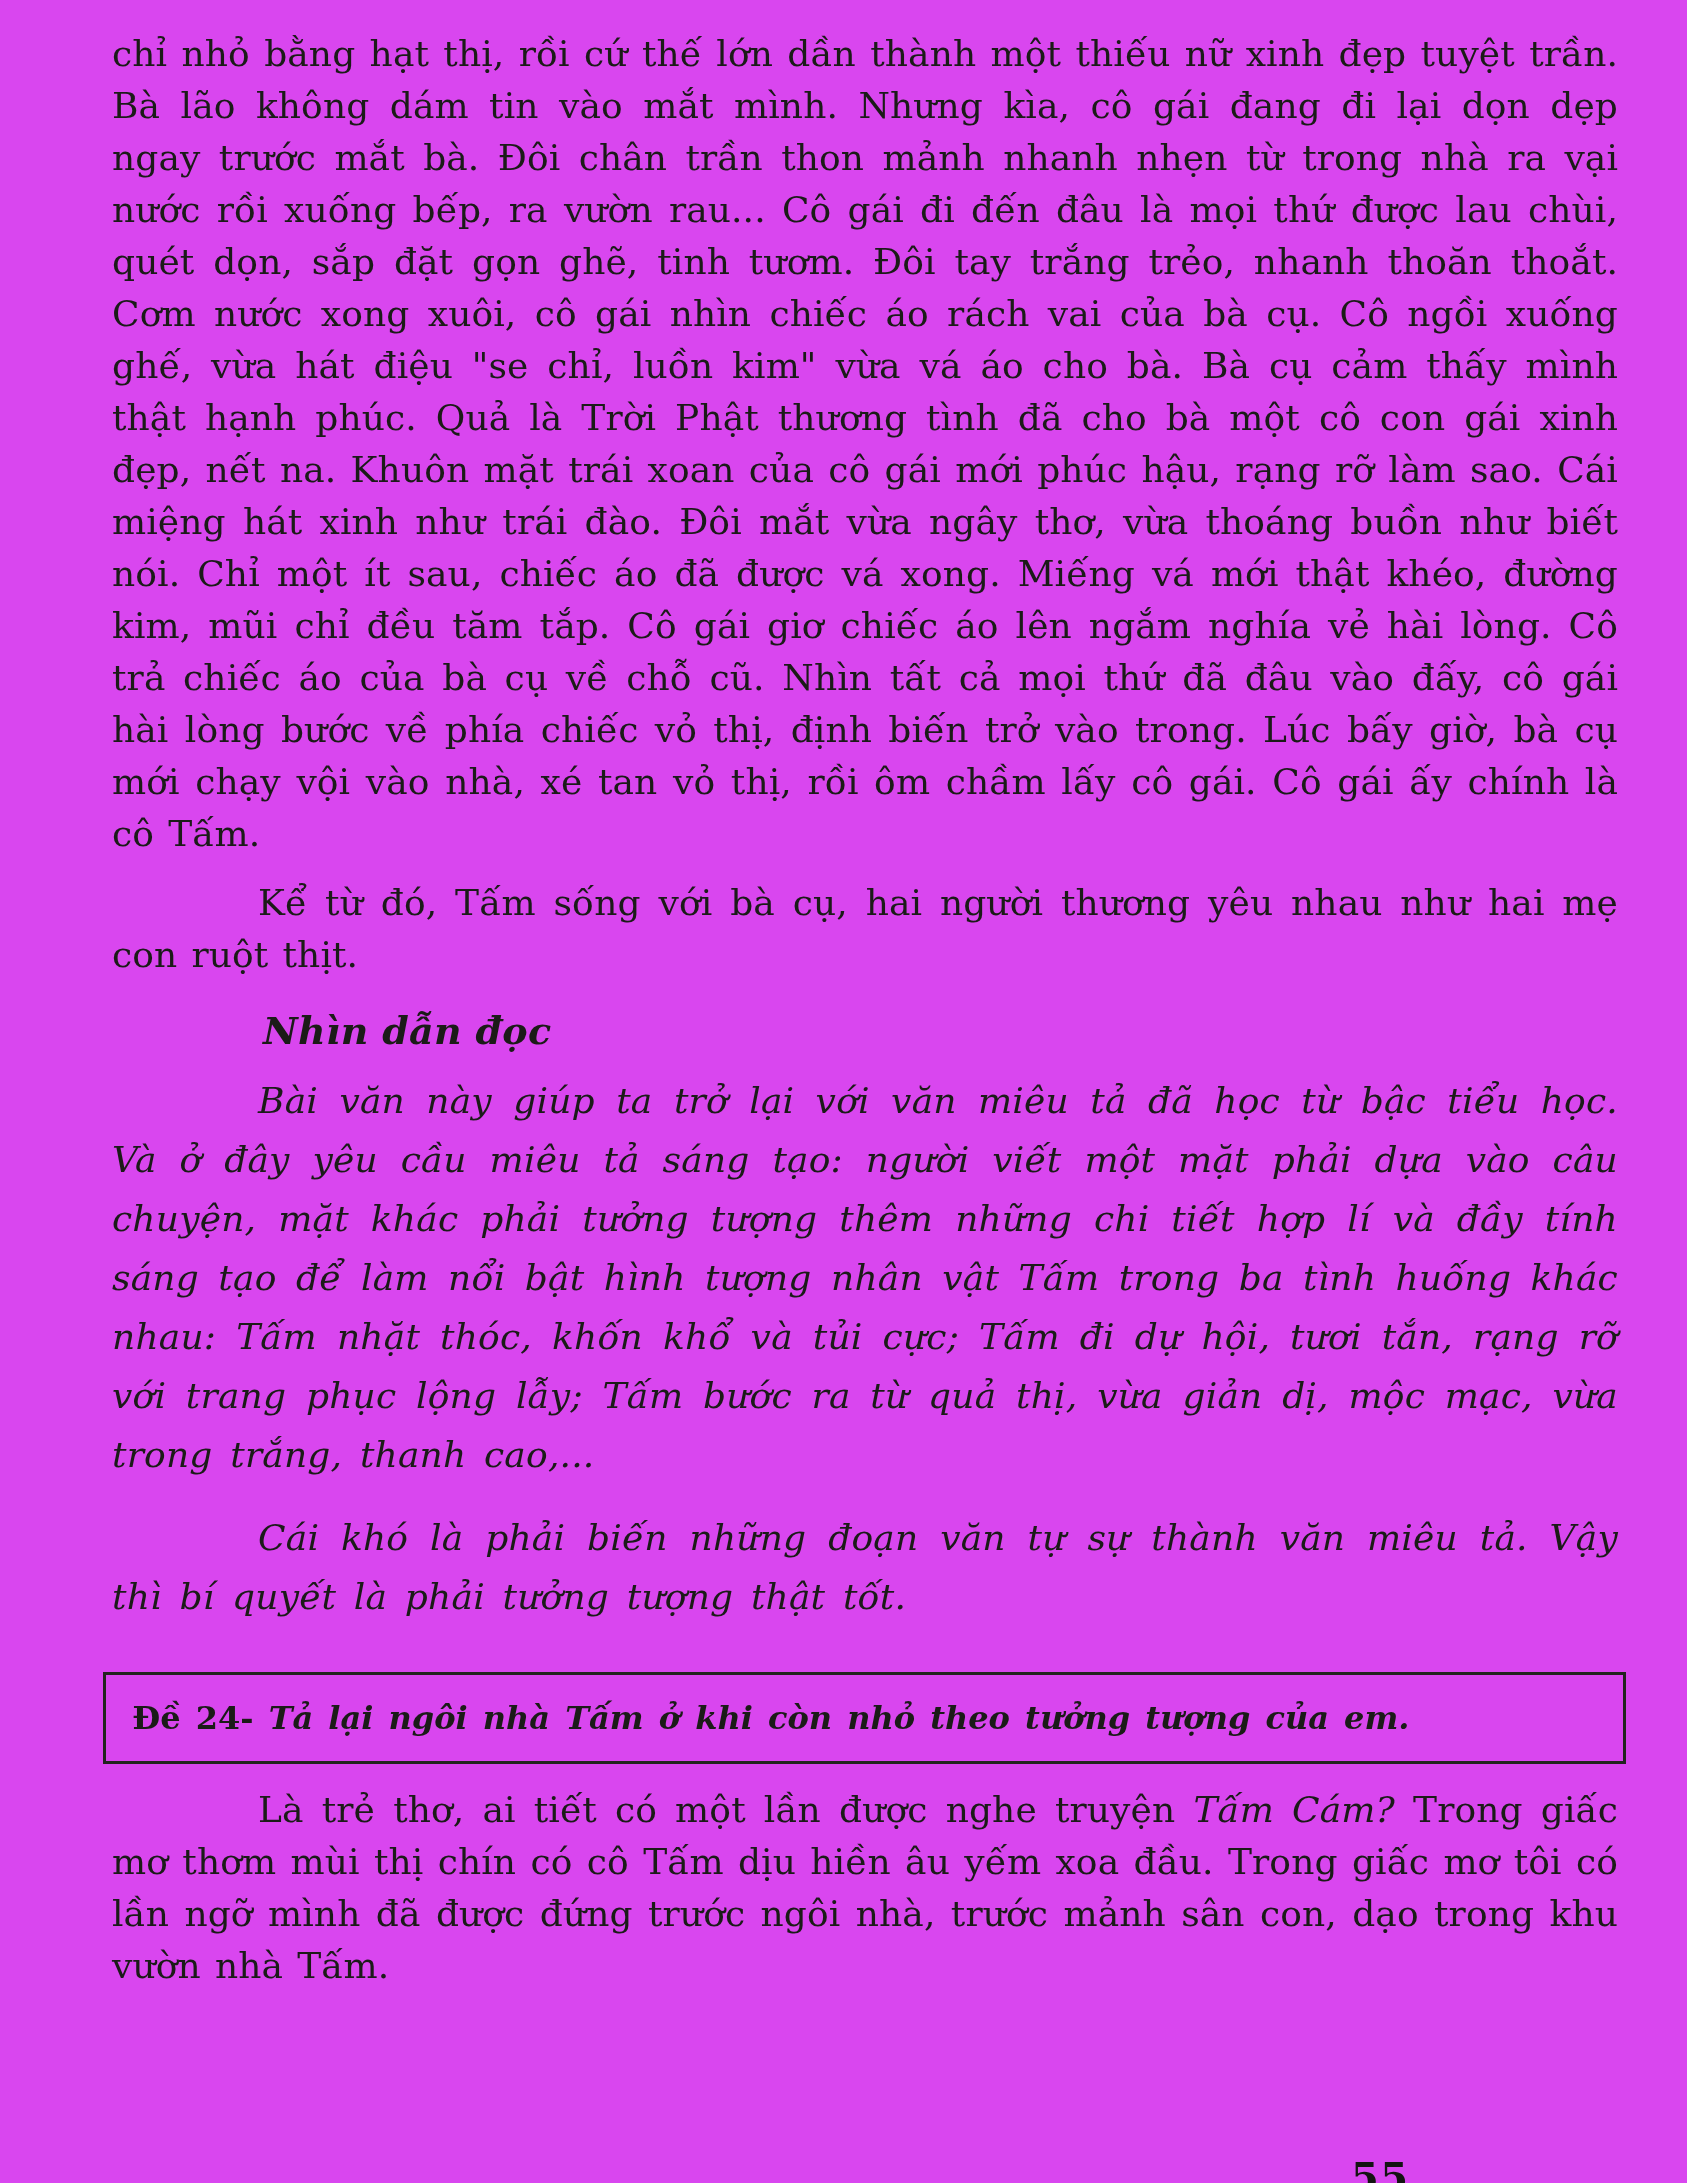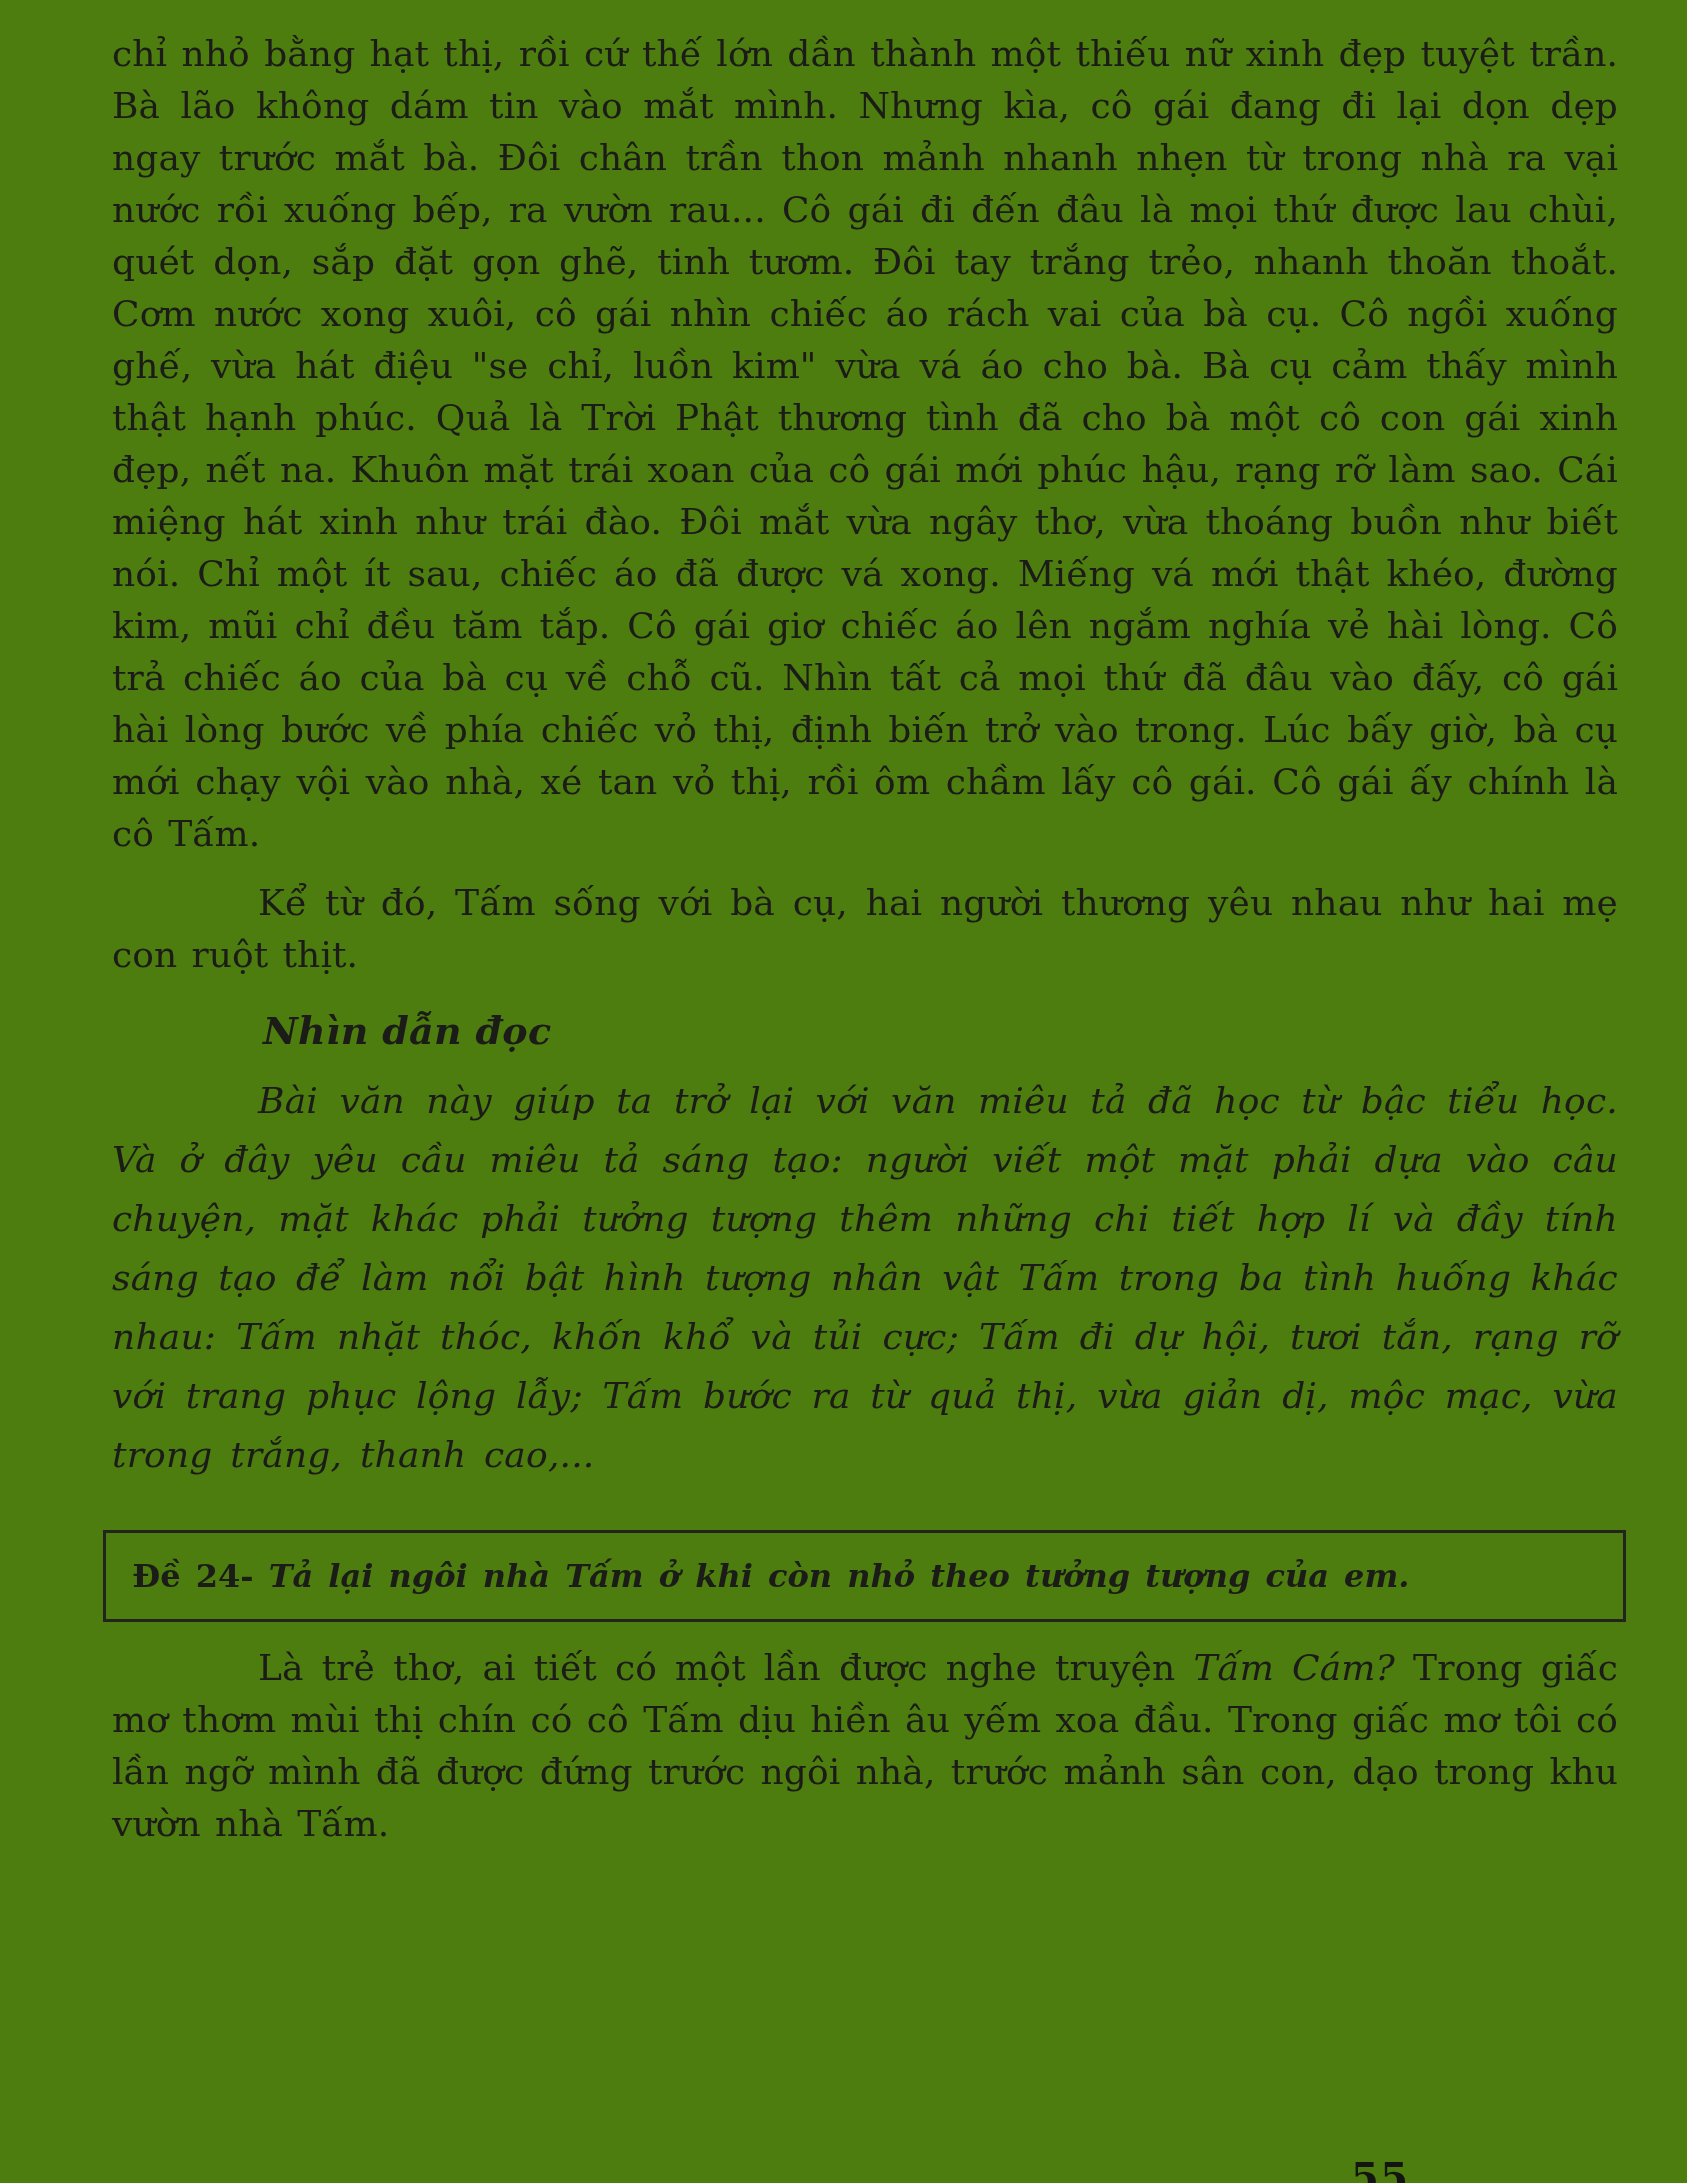--- a/index.html
+++ b/index.html
@@ -4,21 +4,21 @@
 <style>
   html, body {
     margin: 0;
     padding: 0;
     background: #ffffff;
   }
   .page {
     position: relative;
     width: 1687px;
     height: 2183px;
-    background: #4d7c0f;
+    background: #d946ef;
     overflow: hidden;
     font-family: "DejaVu Serif", "Liberation Serif", serif;
     color: #1b1b18;
   }
   .content {
     position: absolute;
     left: 112px;
     right: 69px;
     top: 28px;
   }
@@ -97,20 +97,21 @@
   <div class="content">
 
     <p class="body-par">chỉ nhỏ bằng hạt thị, rồi cứ thế lớn dần thành một thiếu nữ xinh đẹp tuyệt trần. Bà lão không dám tin vào mắt mình. Nhưng kìa, cô gái đang đi lại dọn dẹp ngay trước mắt bà. Đôi chân trần thon mảnh nhanh nhẹn từ trong nhà ra vại nước rồi xuống bếp, ra vườn rau... Cô gái đi đến đâu là mọi thứ được lau chùi, quét dọn, sắp đặt gọn ghẽ, tinh tươm. Đôi tay trắng trẻo, nhanh thoăn thoắt. Cơm nước xong xuôi, cô gái nhìn chiếc áo rách vai của bà cụ. Cô ngồi xuống ghế, vừa hát điệu "se chỉ, luồn kim" vừa vá áo cho bà. Bà cụ cảm thấy mình thật hạnh phúc. Quả là Trời Phật thương tình đã cho bà một cô con gái xinh đẹp, nết na. Khuôn mặt trái xoan của cô gái mới phúc hậu, rạng rỡ làm sao. Cái miệng hát xinh như trái đào. Đôi mắt vừa ngây thơ, vừa thoáng buồn như biết nói. Chỉ một ít sau, chiếc áo đã được vá xong. Miếng vá mới thật khéo, đường kim, mũi chỉ đều tăm tắp. Cô gái giơ chiếc áo lên ngắm nghía vẻ hài lòng. Cô trả chiếc áo của bà cụ về chỗ cũ. Nhìn tất cả mọi thứ đã đâu vào đấy, cô gái hài lòng bước về phía chiếc vỏ thị, định biến trở vào trong. Lúc bấy giờ, bà cụ mới chạy vội vào nhà, xé tan vỏ thị, rồi ôm chầm lấy cô gái. Cô gái ấy chính là cô Tấm.</p>
 
     <p class="body-par indent par-2">Kể từ đó, Tấm sống với bà cụ, hai người thương yêu nhau như hai mẹ con ruột thịt.</p>
 
     <div class="guide-heading">Nhìn dẫn đọc</div>
 
     <p class="guide-par indent">Bài văn này giúp ta trở lại với văn miêu tả đã học từ bậc tiểu học. Và ở đây yêu cầu miêu tả sáng tạo: người viết một mặt phải dựa vào câu chuyện, mặt khác phải tưởng tượng thêm những chi tiết hợp lí và đầy tính sáng tạo để làm nổi bật hình tượng nhân vật Tấm trong ba tình huống khác nhau: Tấm nhặt thóc, khốn khổ và tủi cực; Tấm đi dự hội, tươi tắn, rạng rỡ với trang phục lộng lẫy; Tấm bước ra từ quả thị, vừa giản dị, mộc mạc, vừa trong trắng, thanh cao,...</p>
 
+    <p class="guide-par guide-par-2 indent">Cái khó là phải biến những đoạn văn tự sự thành văn miêu tả. Vậy thì bí quyết là phải tưởng tượng thật tốt.</p>
 
     <div class="prompt-box">
       <span class="prompt-label">Đề 24-</span>
       <span> </span>
       <span class="prompt-title">Tả lại ngôi nhà Tấm ở khi còn nhỏ theo tưởng tượng của em.</span>
     </div>
 
 
     <p class="body-par indent essay-par">
       <span>Là trẻ thơ, ai tiết có một lần được nghe truyện </span><span class="book-title-inline">Tấm Cám?</span><span> Trong giấc mơ thơm mùi thị chín có cô Tấm dịu hiền âu yếm xoa đầu. Trong giấc mơ tôi có lần ngỡ mình đã được đứng trước ngôi nhà, trước mảnh sân con, dạo trong khu vườn nhà Tấm.</span>

